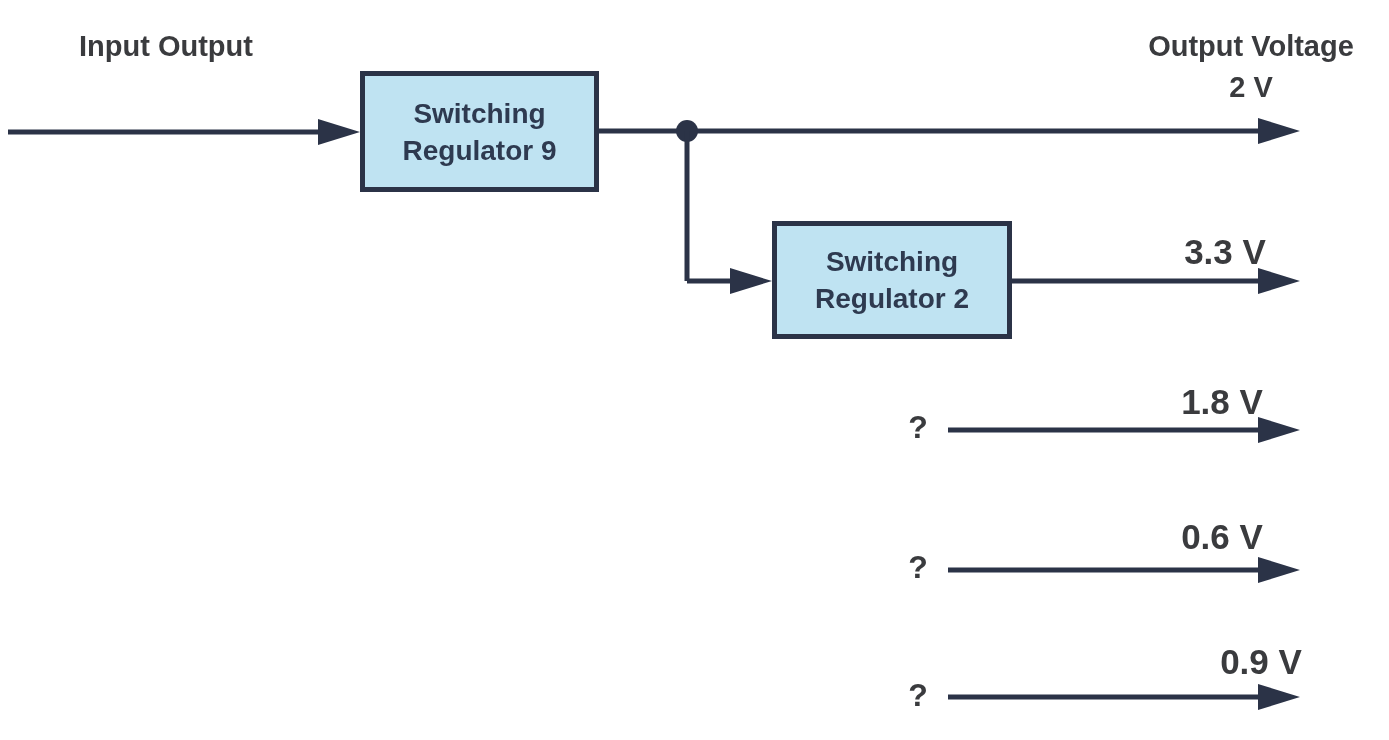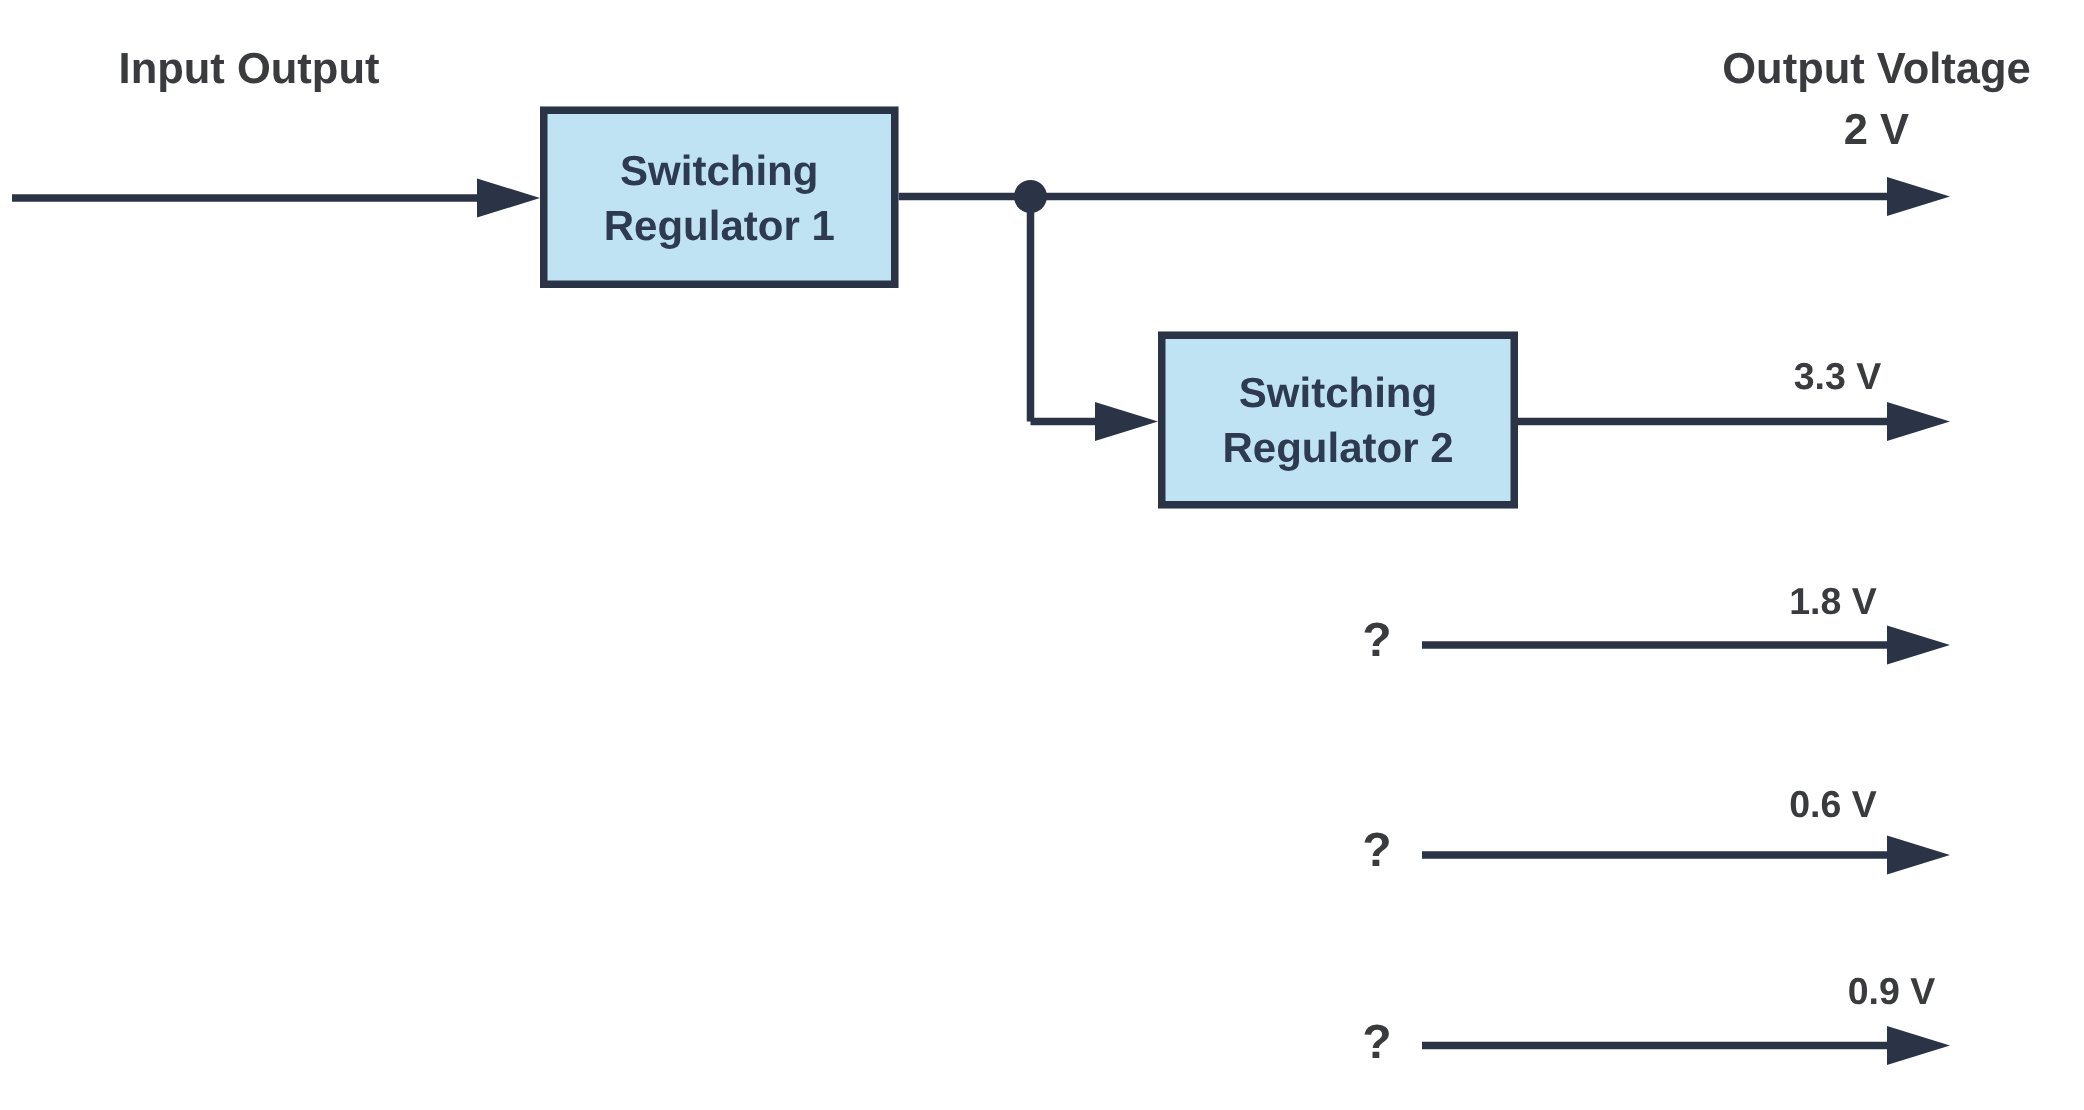--- a/index.html
+++ b/index.html
@@ -58,21 +58,21 @@
     text-align: center;
     white-space: nowrap;
   }
   .reg-box span { display: block; }
   .box-reg1 { left: 360px; top: 71px;  width: 239px; height: 121px; }
   .box-reg2 { left: 772px; top: 221px; width: 240px; height: 118px; }
   .volt {
     position: absolute;
     transform: translate(-50%, -50%);
     font-weight: 700;
-    font-size: 25px;
+    font-size: 35px;
     color: var(--label-text, #3a3b3e);
     white-space: nowrap;
   }
   .qmark {
     position: absolute;
     transform: translate(-50%, -50%);
     font-weight: 700;
     font-size: 32px;
     color: var(--label-text, #3a3b3e);
   }
@@ -113,21 +113,21 @@
     <span>Input Output</span>
   </div>
 
   <div class="vlabel" style="left:1227px; top:26px;margin-left:24px;">
     <span>Output Voltage</span>
     <span>2 V</span>
   </div>
 
   <div class="reg-box box-reg1">
     <span>Switching</span>
-    <span>Regulator 1</span>
+    <span>Regulator 9</span>
   </div>
   <div class="reg-box box-reg2">
     <span>Switching</span>
     <span>Regulator 2</span>
   </div>
 
   <div class="volt" style="left:1225px; top:252px;">3.3 V</div>
   <div class="volt" style="left:1222px; top:402px;">1.8 V</div>
   <div class="volt" style="left:1222px; top:537px;">0.6 V</div>
   <div class="volt" style="left:1222px; top:662px;margin-left:39px;">0.9 V</div>

